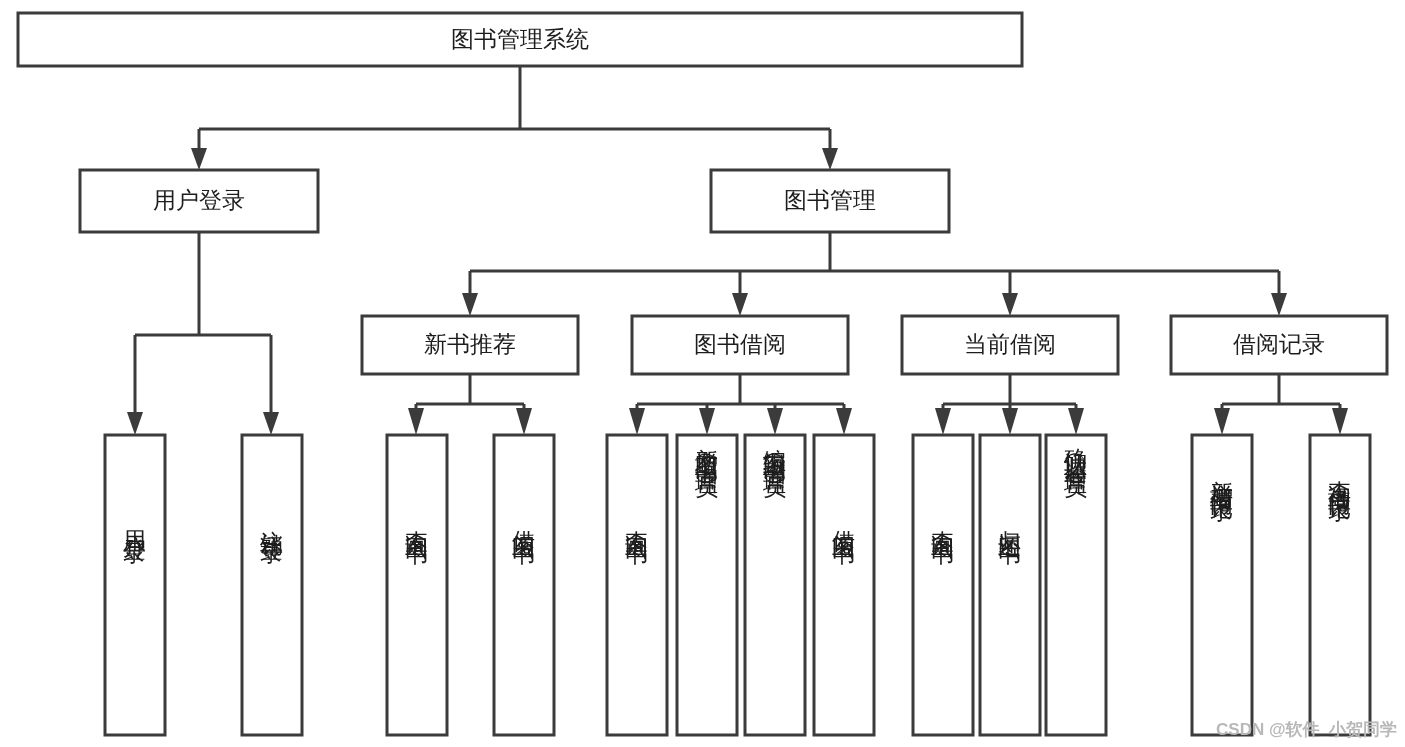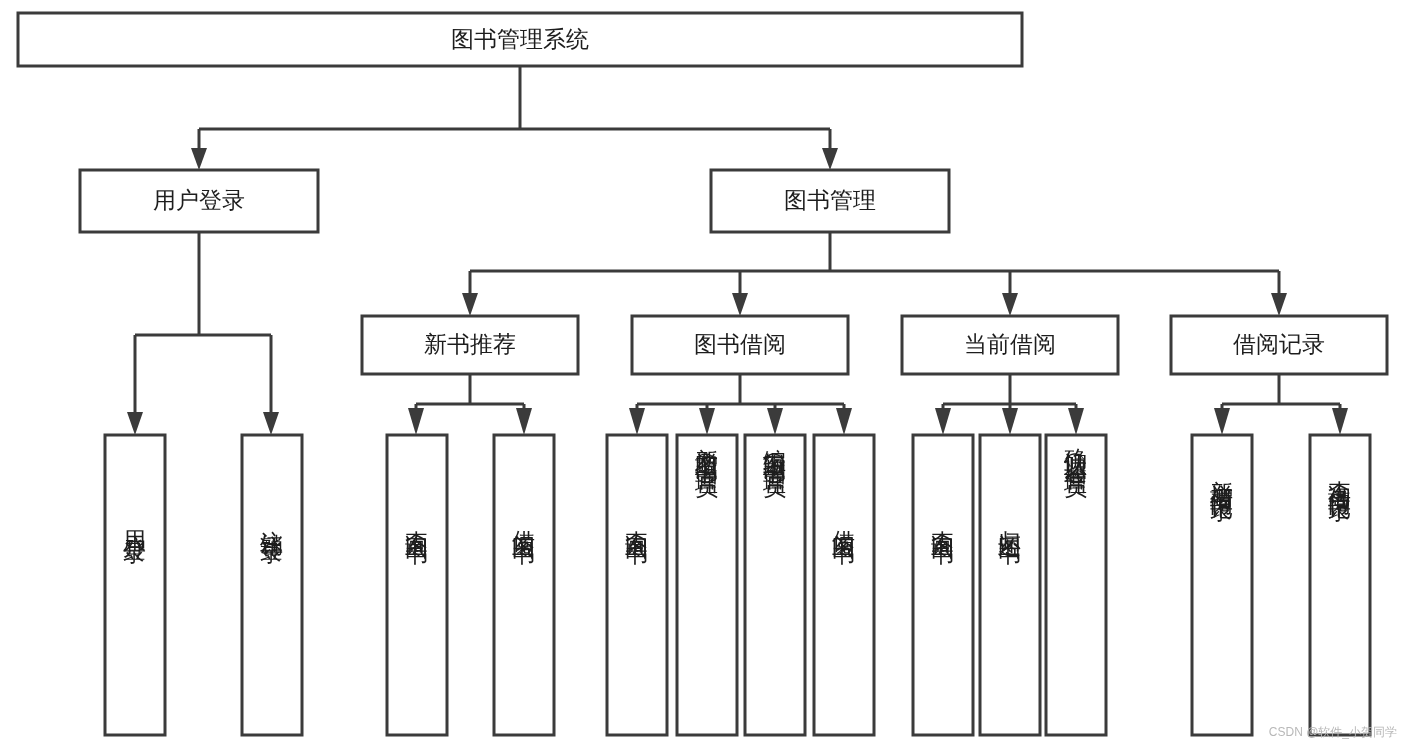--- a/index.html
+++ b/index.html
@@ -56,24 +56,25 @@
     text-orientation: upright;
     glyph-orientation-vertical: 0deg;
     letter-spacing: 4px;
     text-anchor: middle;
   }
   .watermark {
     position: absolute;
     right: 8px;
     bottom: 6px;
     font-family: "Liberation Sans", "DejaVu Sans", sans-serif;
-    font-size: 12px;
+    font-size: 17px;
     color: #b8b8b8;
     white-space: nowrap;
     pointer-events: none;
+    font-weight: bold;
   }
 </style>
 </head>
 <body>
 
 <div id="diagram-root">
   <svg id="flow" viewBox="0 0 1405 747" xmlns="http://www.w3.org/2000/svg">
 
     <g>
 

